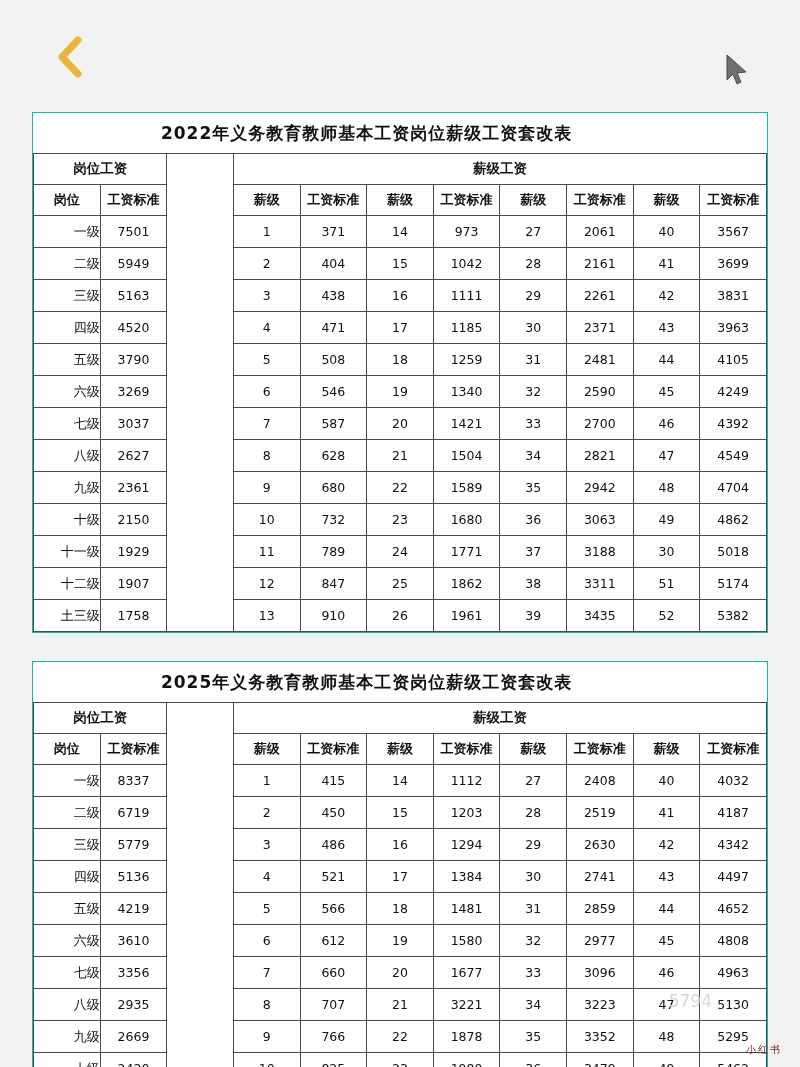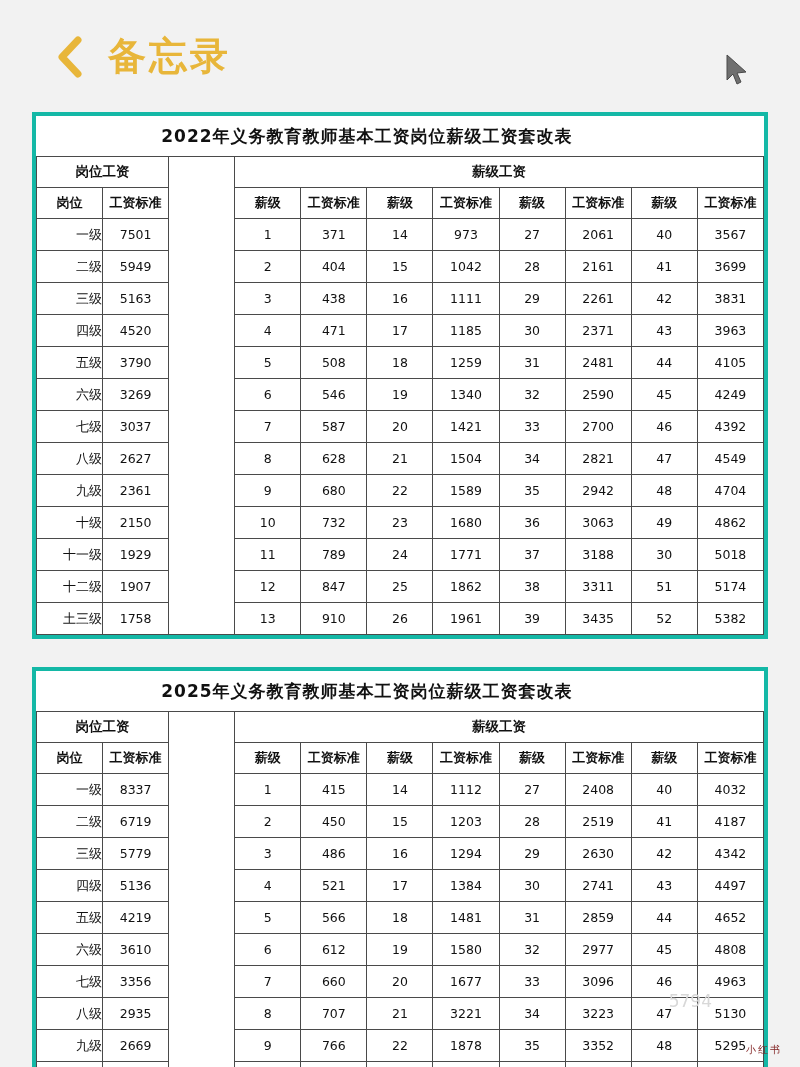--- a/index.html
+++ b/index.html
@@ -50,21 +50,21 @@
     right: 52px;
     top: 54px;
     width: 22px;
     height: 30px;
   }
   
   .table-card {
     margin: 0 auto 28px auto;
     width: 736px;
     background: #fff;
-    border: 4px solid #14b8a6;
+    border: 1px solid #14b8a6;
     box-sizing: border-box;
   }
   table.wage {
     border-collapse: collapse;
     width: 100%;
     table-layout: fixed;
   }
   table.wage td, table.wage th {
     border: 1px solid #4a4a4a;
     text-align: center;
@@ -130,21 +130,20 @@
 <body>
 
 <div class="page">
 
   <div class="header">
     <div class="back-chevron">
       <svg width="26" height="42" viewBox="0 0 26 42">
         <polyline points="22,4 6,21 22,38" fill="none" stroke="#e8b63a" stroke-width="7" stroke-linecap="round" stroke-linejoin="round"></polyline>
       </svg>
     </div>
-    <div class="app-title">备忘录</div>
     <div class="cursor">
       <svg width="22" height="32" viewBox="0 0 22 32">
         <polygon points="1,1 1,26 7,20 11,30 15,28 11,19 20,18" fill="#6f6f6f" stroke="#4a4a4a" stroke-width="1"></polygon>
       </svg>
     </div>
   </div>
 
   <div id="tables-root">
       <div class="table-card">
         <table class="wage">

